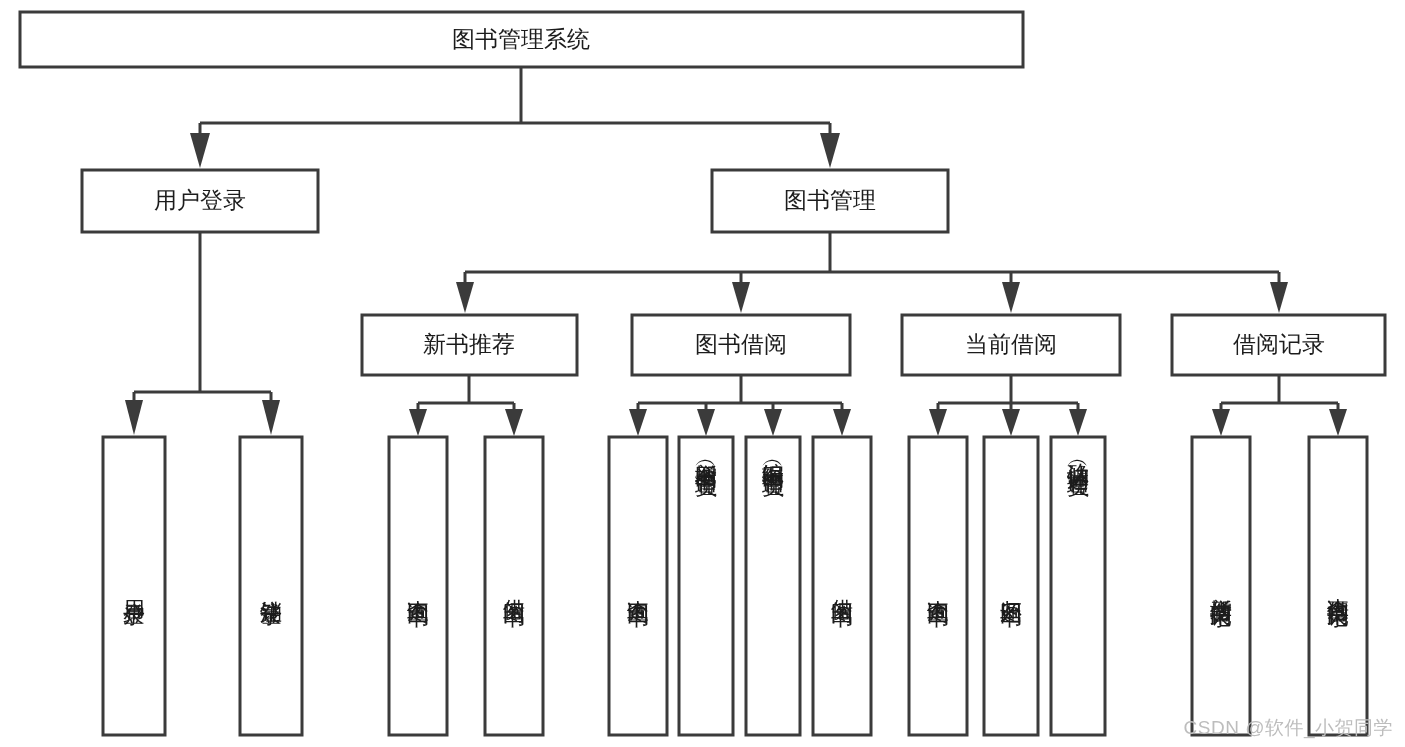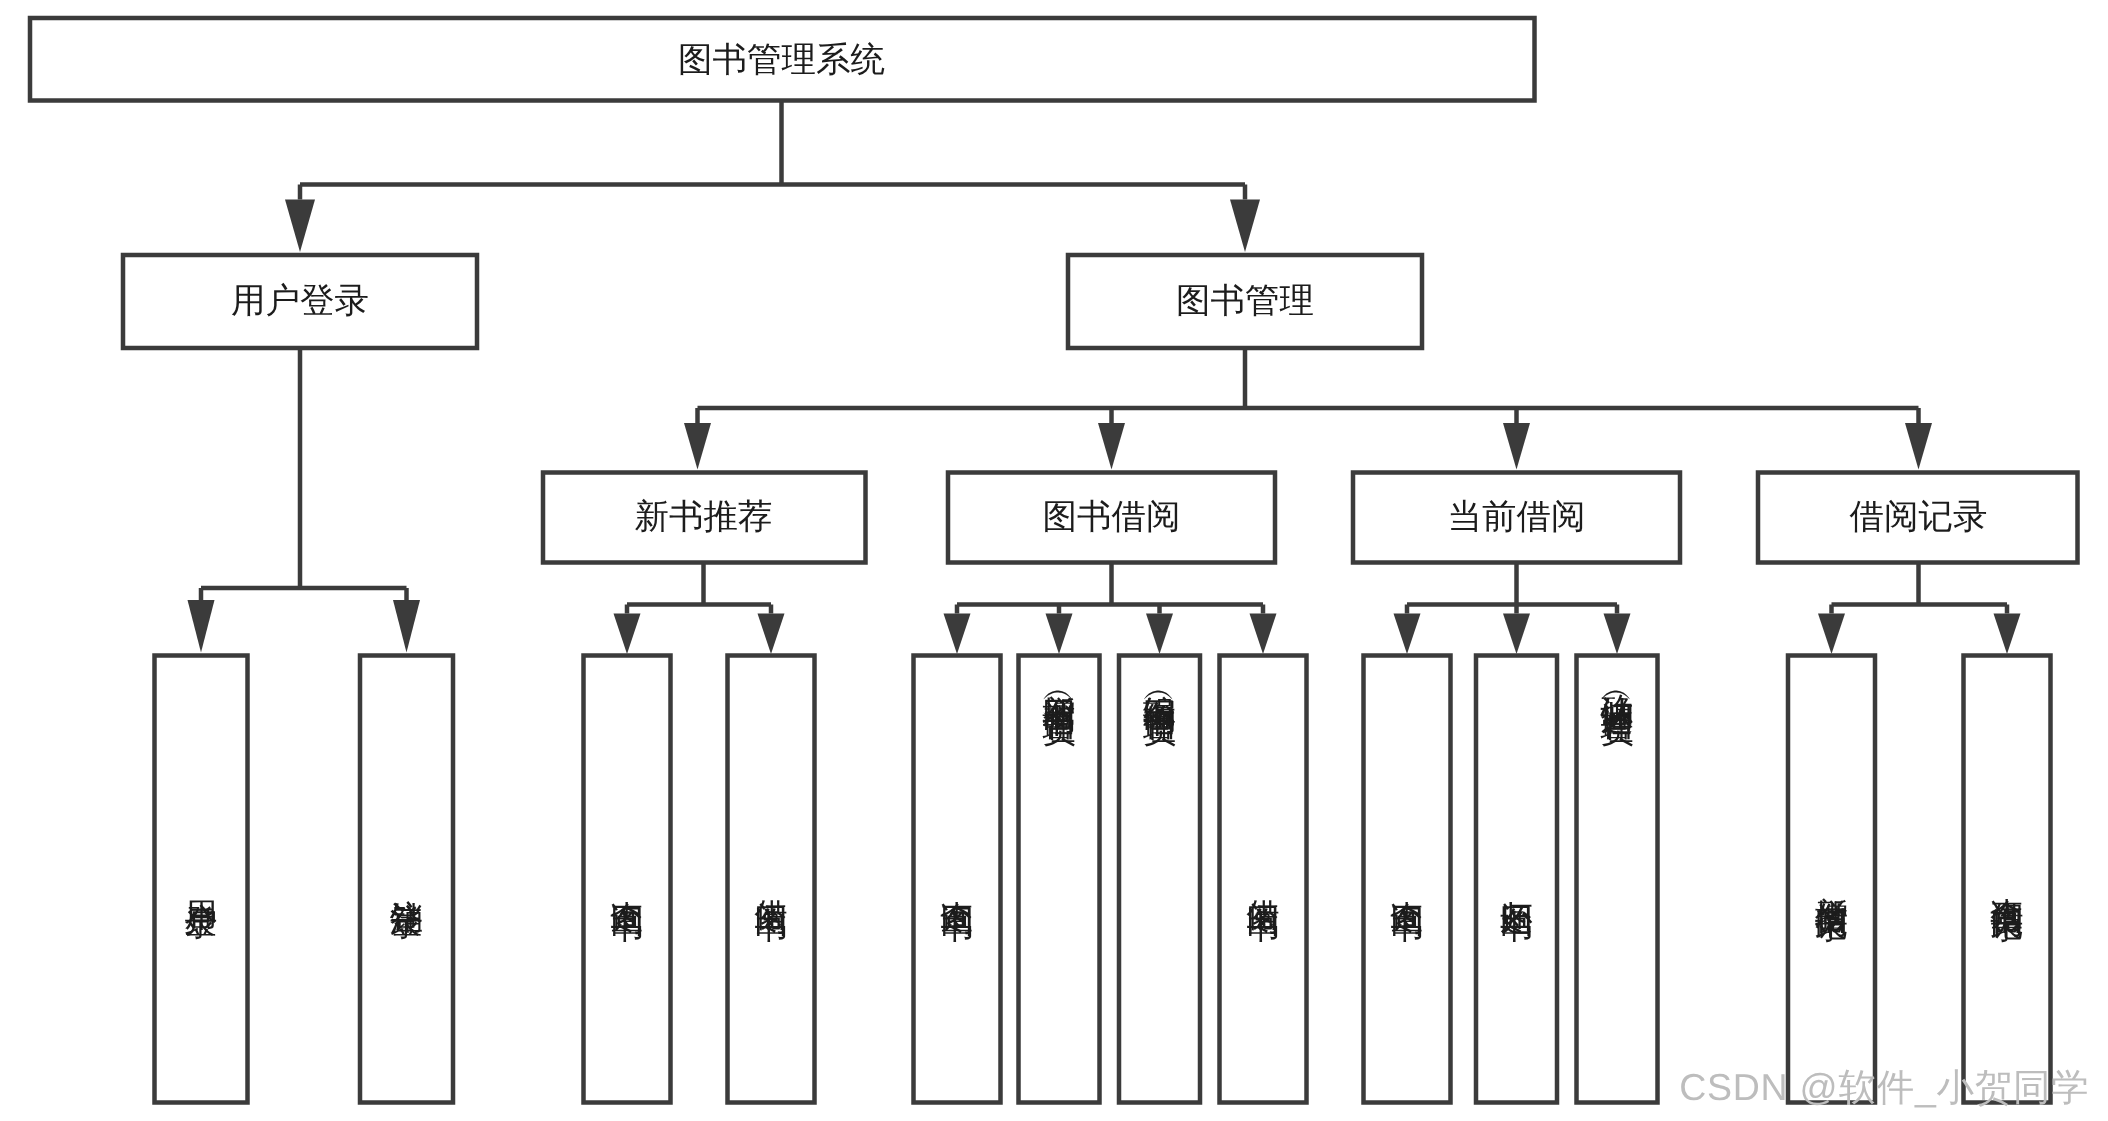--- a/index.html
+++ b/index.html
@@ -59,21 +59,21 @@
     line-height: 1;
     color: #1c1c1c;
     pointer-events: none;
     white-space: nowrap;
   }
   .watermark {
     position: absolute;
     right: 12px;
     bottom: 6px;
     font-family: "Liberation Sans", "DejaVu Sans", sans-serif;
-    font-size: 25px;
+    font-size: 19px;
     color: #bdbdbd;
     letter-spacing: 0.5px;
     white-space: nowrap;
   }
 </style>
 </head>
 <body>
 
 <div id="canvas">
 

